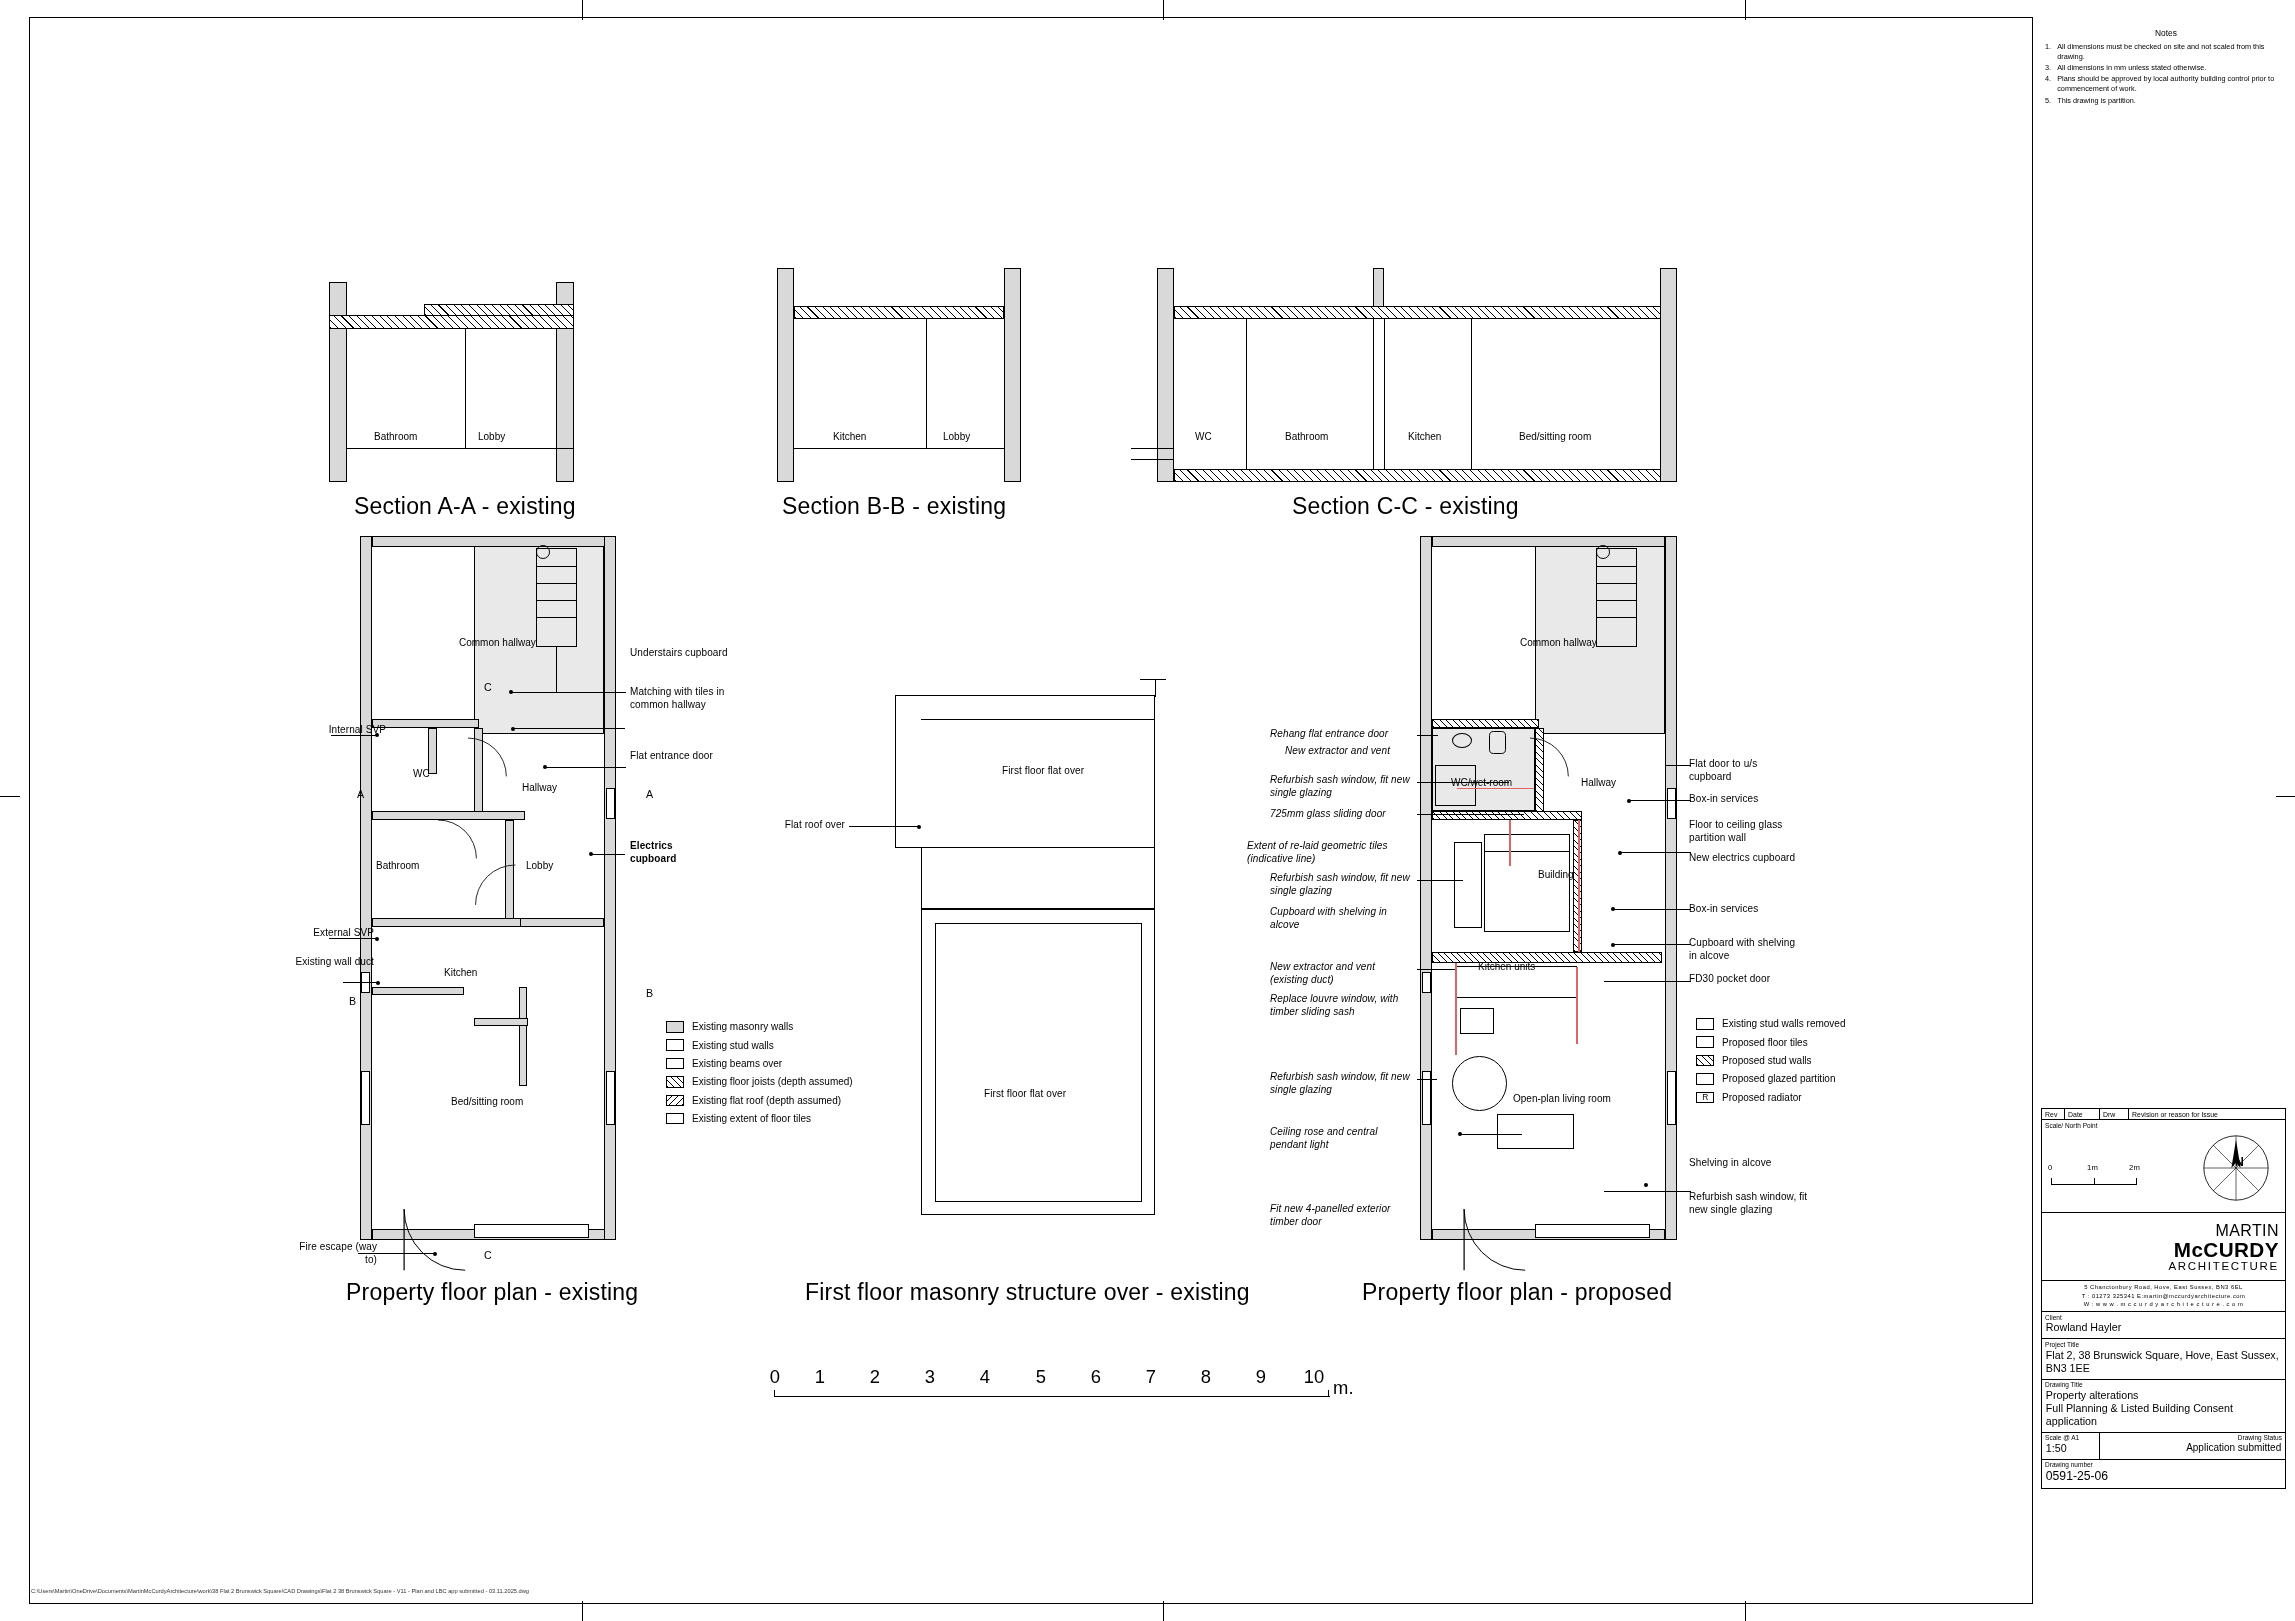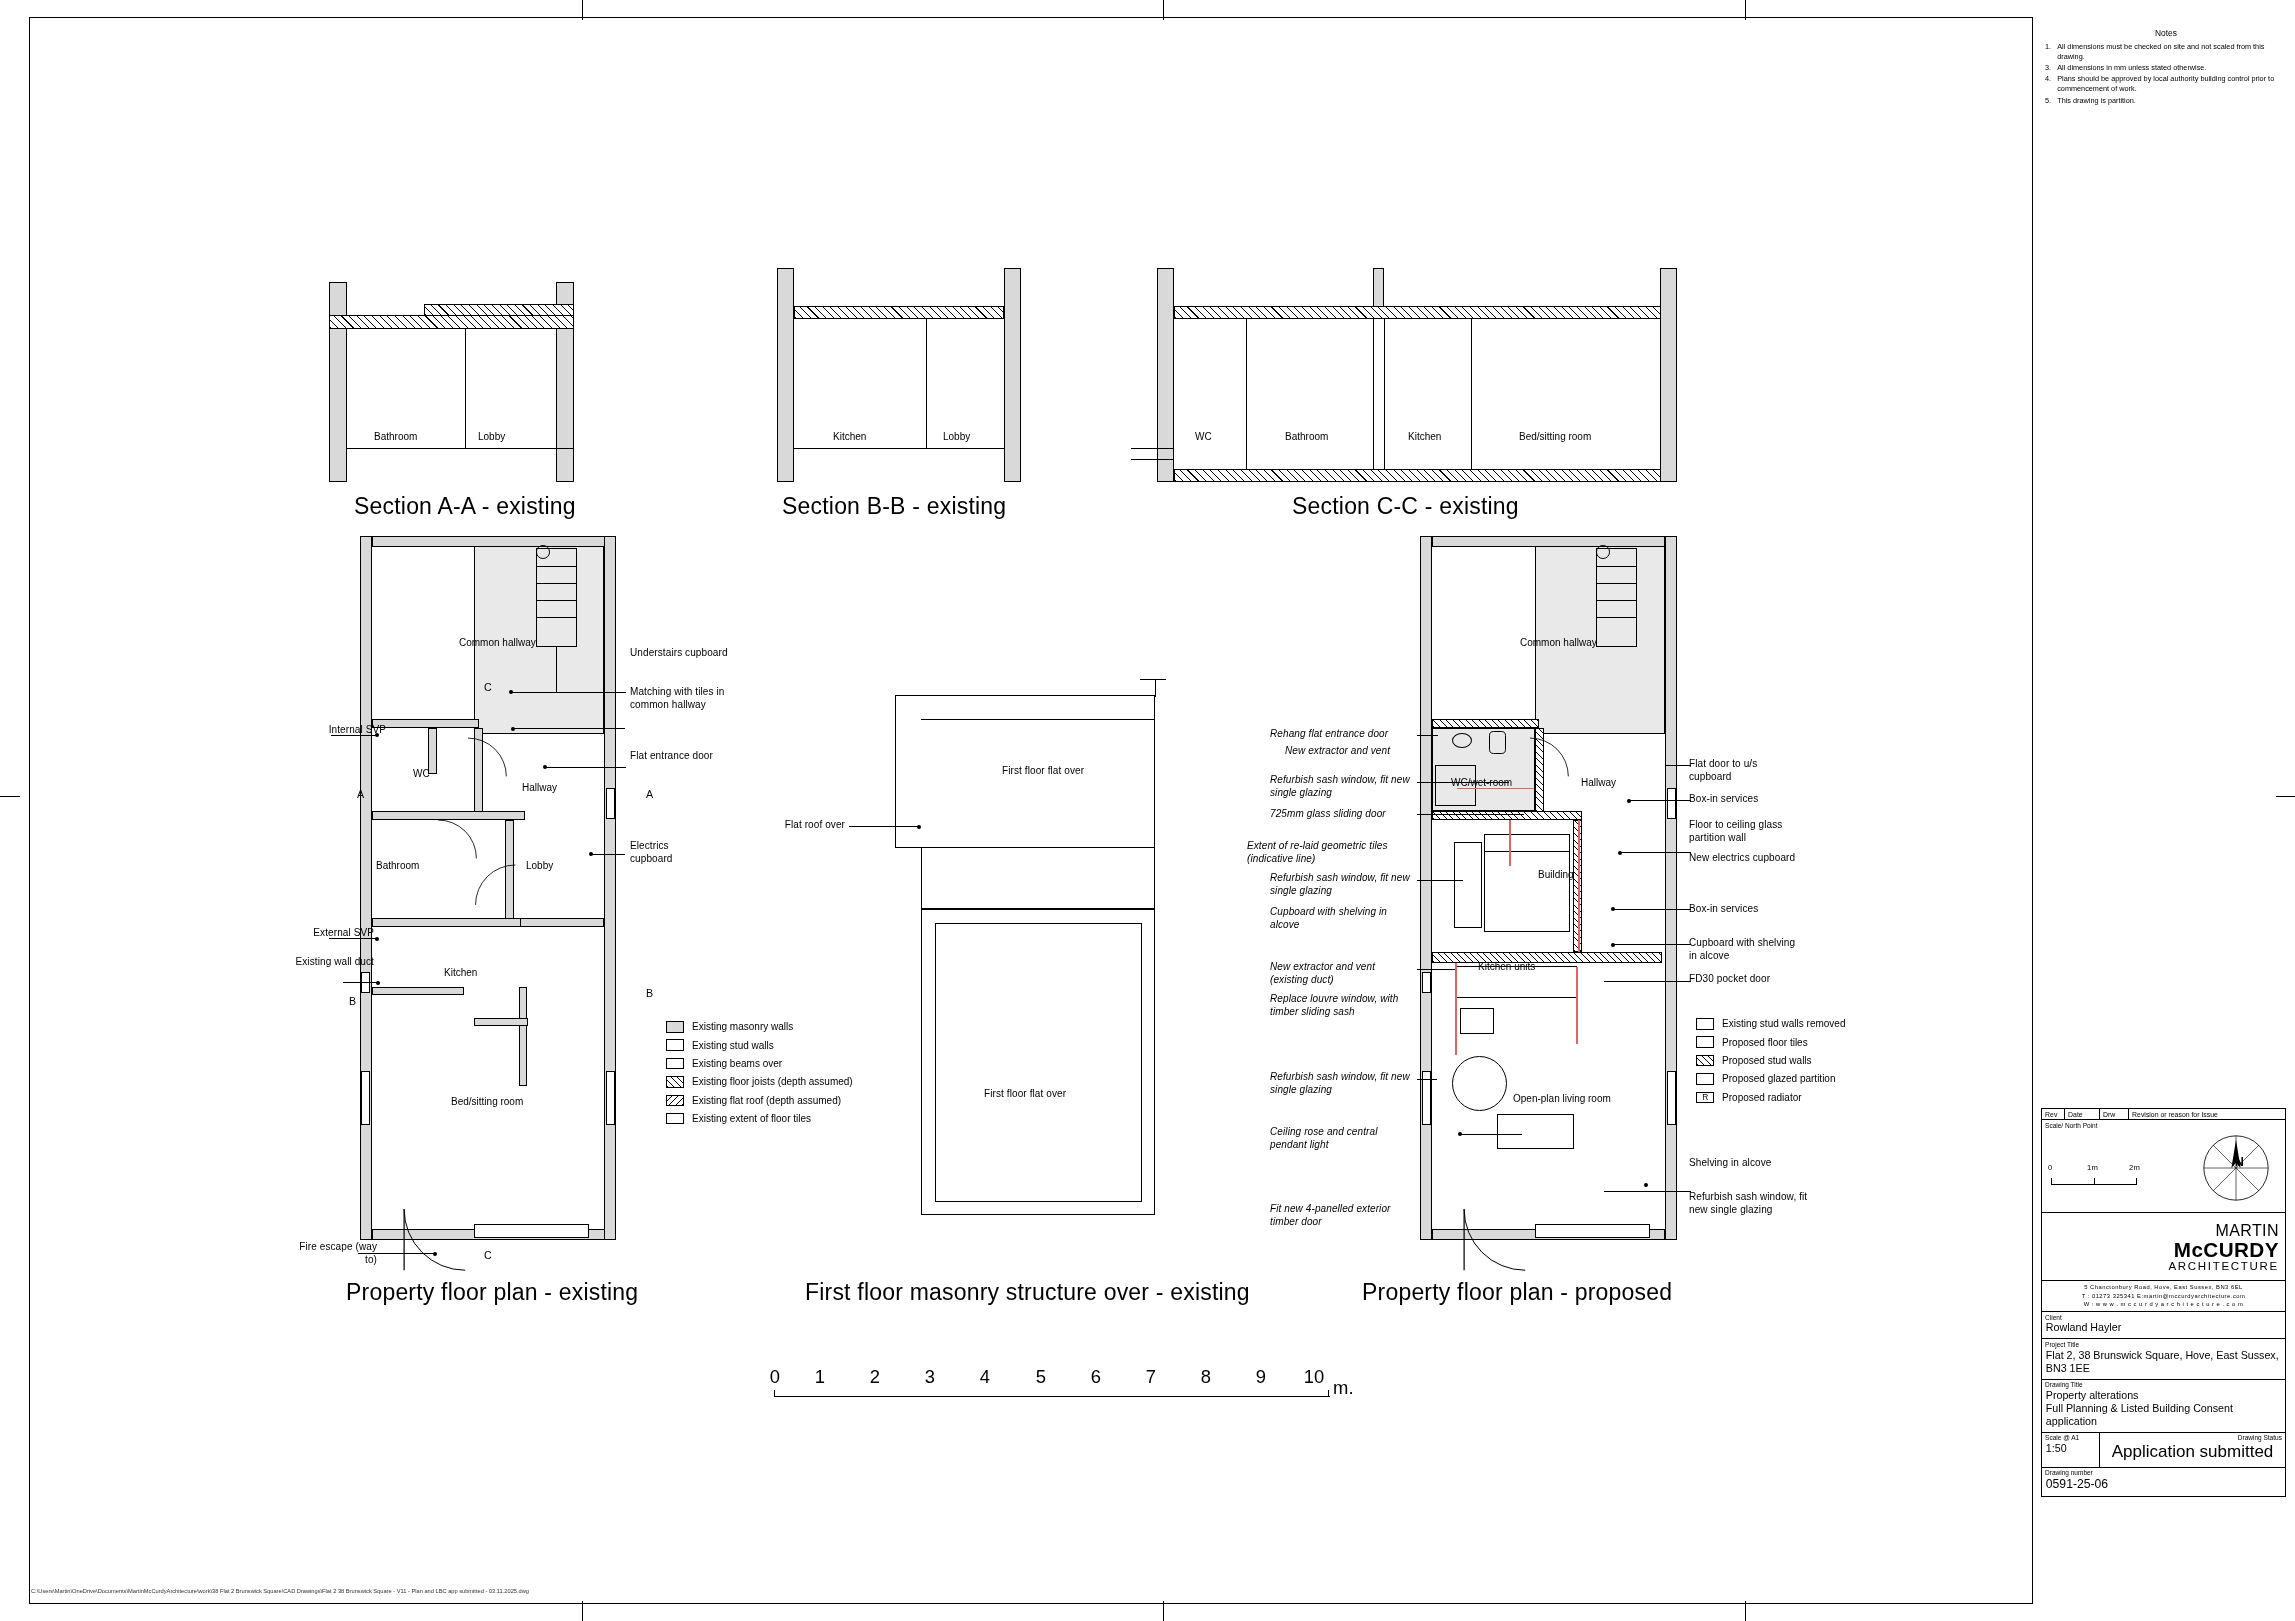--- a/index.html
+++ b/index.html
@@ -230,21 +230,21 @@
     <div class="leader" style="left:329px;top:938px;width:47px;"></div>
     <div class="dot" style="left:376px;top:981px;"></div>
     <div class="leader" style="left:343px;top:982px;width:35px;"></div>
     <div class="dot" style="left:433px;top:1252px;"></div>
     <div class="leader" style="left:358px;top:1253px;width:77px;"></div>
 
     <div class="lbl" style="left:630px;top:647px;width:107px;">Understairs cupboard</div>
     <div class="lbl" style="left:630px;top:686px;width:115px;">Matching with tiles in common hallway</div>
     <div class="lbl" style="left:630px;top:750px;width:84px;">Flat entrance door</div>
     <div class="lbl" style="left:303px;top:724px;width:83px;text-align:right;">Internal SVP</div>
-    <div class="lbl" style="left:630px;top:840px;width:84px;">Electrics cupboard</div>
+    <div class="lbl" style="left:630px;top:840px;width:84px;font-weight:bold;">Electrics cupboard</div>
     <div class="lbl" style="left:282px;top:927px;width:92px;text-align:right;">External SVP</div>
     <div class="lbl" style="left:285px;top:956px;width:89px;text-align:right;">Existing wall duct</div>
     <div class="lbl" style="left:285px;top:1241px;width:92px;text-align:right;">Fire escape (way to)</div>
 
     <div class="title" style="left:346px;top:1279px;">Property floor plan - existing</div>
   </div>
 
   <div class="key" style="left:666px;top:1021px;width:230px;">
     <div class="row">
         <span class="sw grey"></span>
@@ -486,21 +486,21 @@
       <div class="val" style="white-space:pre-line;">Property alterations
 Full Planning &amp; Listed Building Consent application</div>
     </div>
     <div class="seg two">
       <div style="border-right:0.8px solid #000;max-width:57px;">
         <div class="cap">Scale @ A1</div>
         <div class="val">1:50</div>
       </div>
       <div>
         <div class="cap" style="text-align:right;">Drawing Status</div>
-        <div class="val" style="text-align:center;font-size:17px;">Application submitted</div>
+        <div class="val" style="text-align:right;font-size:10px;">Application submitted</div>
       </div>
     </div>
     <div class="seg" style="border-bottom:none;">
       <div class="cap">Drawing number</div>
       <div class="val" style="font-size:12.2px;">0591-25-06</div>
     </div>
   </div>
 
   <div class="footer">C:\Users\Martin\OneDrive\Documents\MartinMcCurdyArchitecture\work\38 Flat 2 Brunswick Square\CAD Drawings\Flat 2 38 Brunswick Square - V11 - Plan and LBC app submitted - 03.11.2025.dwg</div>
 

